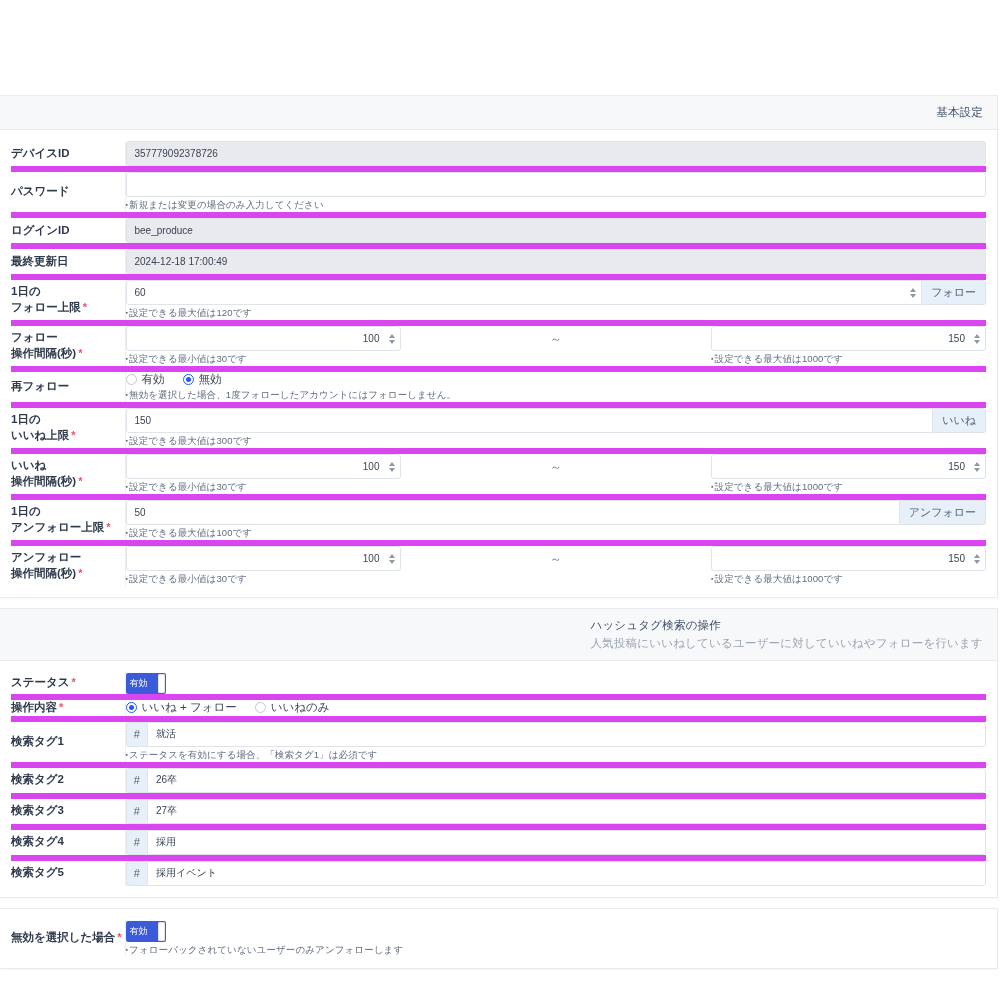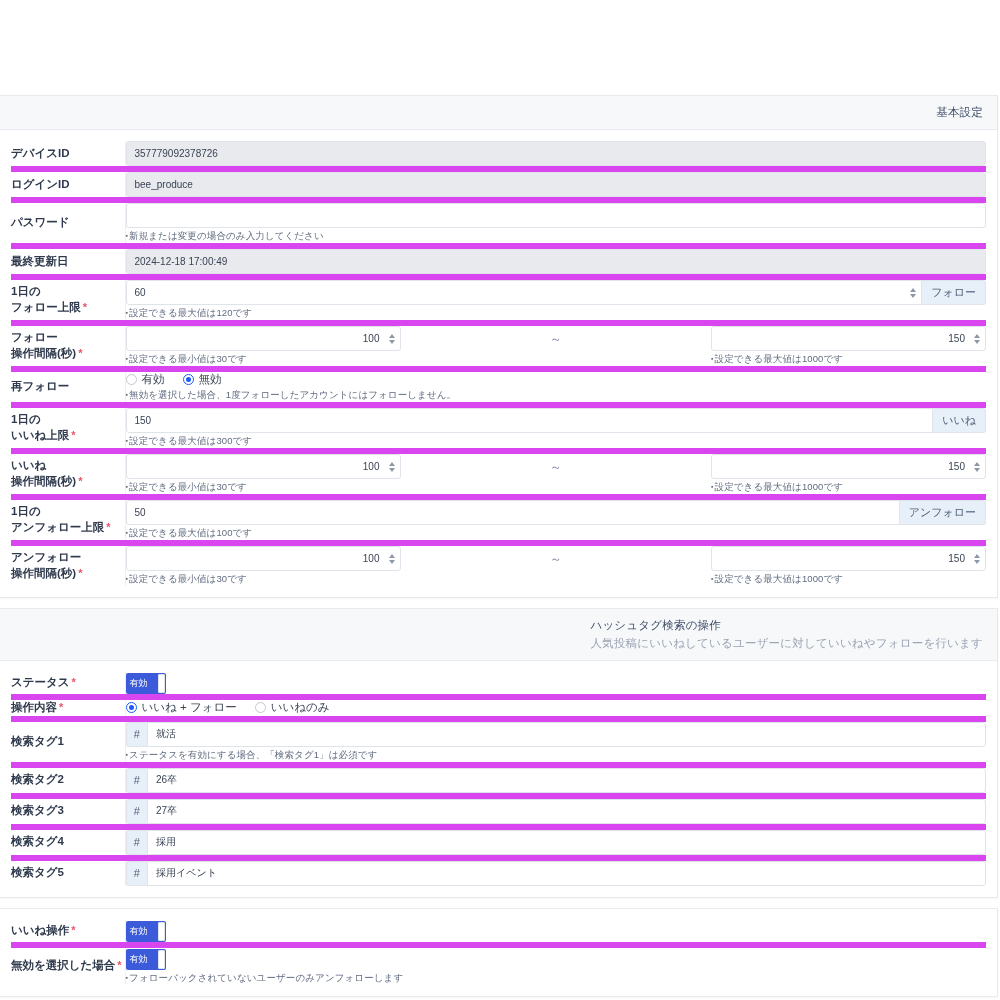--- a/index.html
+++ b/index.html
@@ -173,31 +173,31 @@
 
         <tbody>
             <tr>
           <td class="th-cell">デバイスID</td>
           <td class="val-cell">
             <input class="inp readonly" readonly="" value="357779092378726" style="">
           </td>
         </tr>
 
         <tr>
-          <td class="th-cell">ログインID</td>
-          <td class="val-cell">
-            <input class="inp readonly" readonly="" value="bee_produce" style="">
-          </td>
-        </tr>
-
-        <tr>
           <td class="th-cell">パスワード</td>
           <td class="val-cell">
             <input class="inp blank" type="password" value="" style="">
             <div class="hint">新規または変更の場合のみ入力してください</div>
+          </td>
+        </tr>
+
+        <tr>
+          <td class="th-cell">ログインID</td>
+          <td class="val-cell">
+            <input class="inp readonly" readonly="" value="bee_produce" style="">
           </td>
         </tr>
 
         <tr>
           <td class="th-cell">最終更新日</td>
           <td class="val-cell">
             <input class="inp readonly" readonly="" value="2024-12-18 17:00:49" style="">
           </td>
         </tr>
 
@@ -476,31 +476,20 @@
         </table>
     </div>
   </div>
 
   <div class="card">
 
     <div class="card-body">
       <table class="tbl">
 
         <tbody>
-            <tr>
-          <td class="th-cell">
-            <span>いいね操作</span><span class="req">*</span>
-          </td>
-          <td class="val-cell">
-            <div class="toggle">
-              <span class="lbl">有効</span>
-              <span class="knob"></span>
-            </div>
-          </td>
-        </tr>
 
         <tr>
           <td class="th-cell">
             <span>無効を選択した場合</span><span class="req">*</span>
           </td>
           <td class="val-cell">
             <div class="toggle">
               <span class="lbl">有効</span>
               <span class="knob"></span>
             </div>

